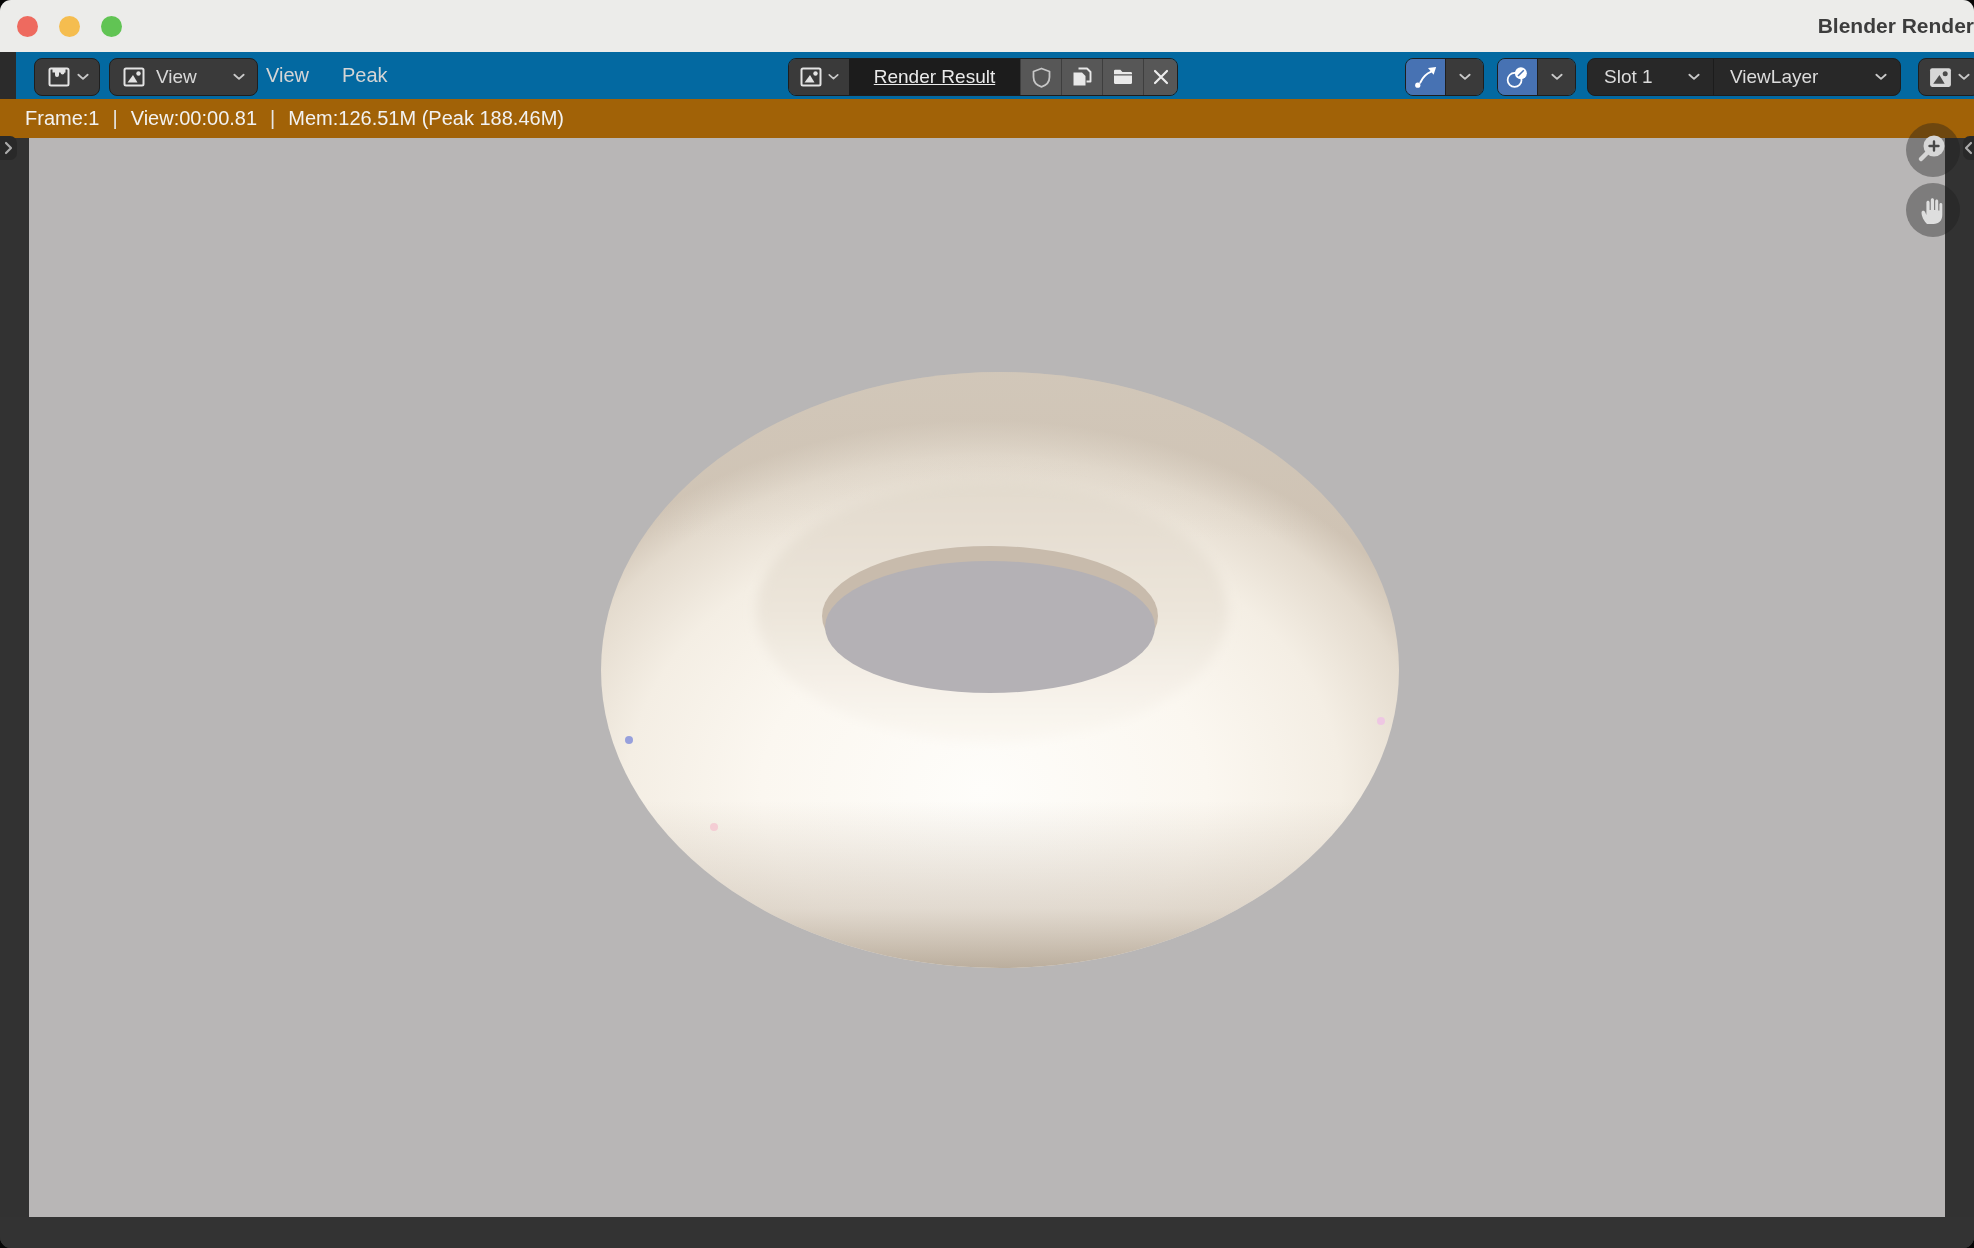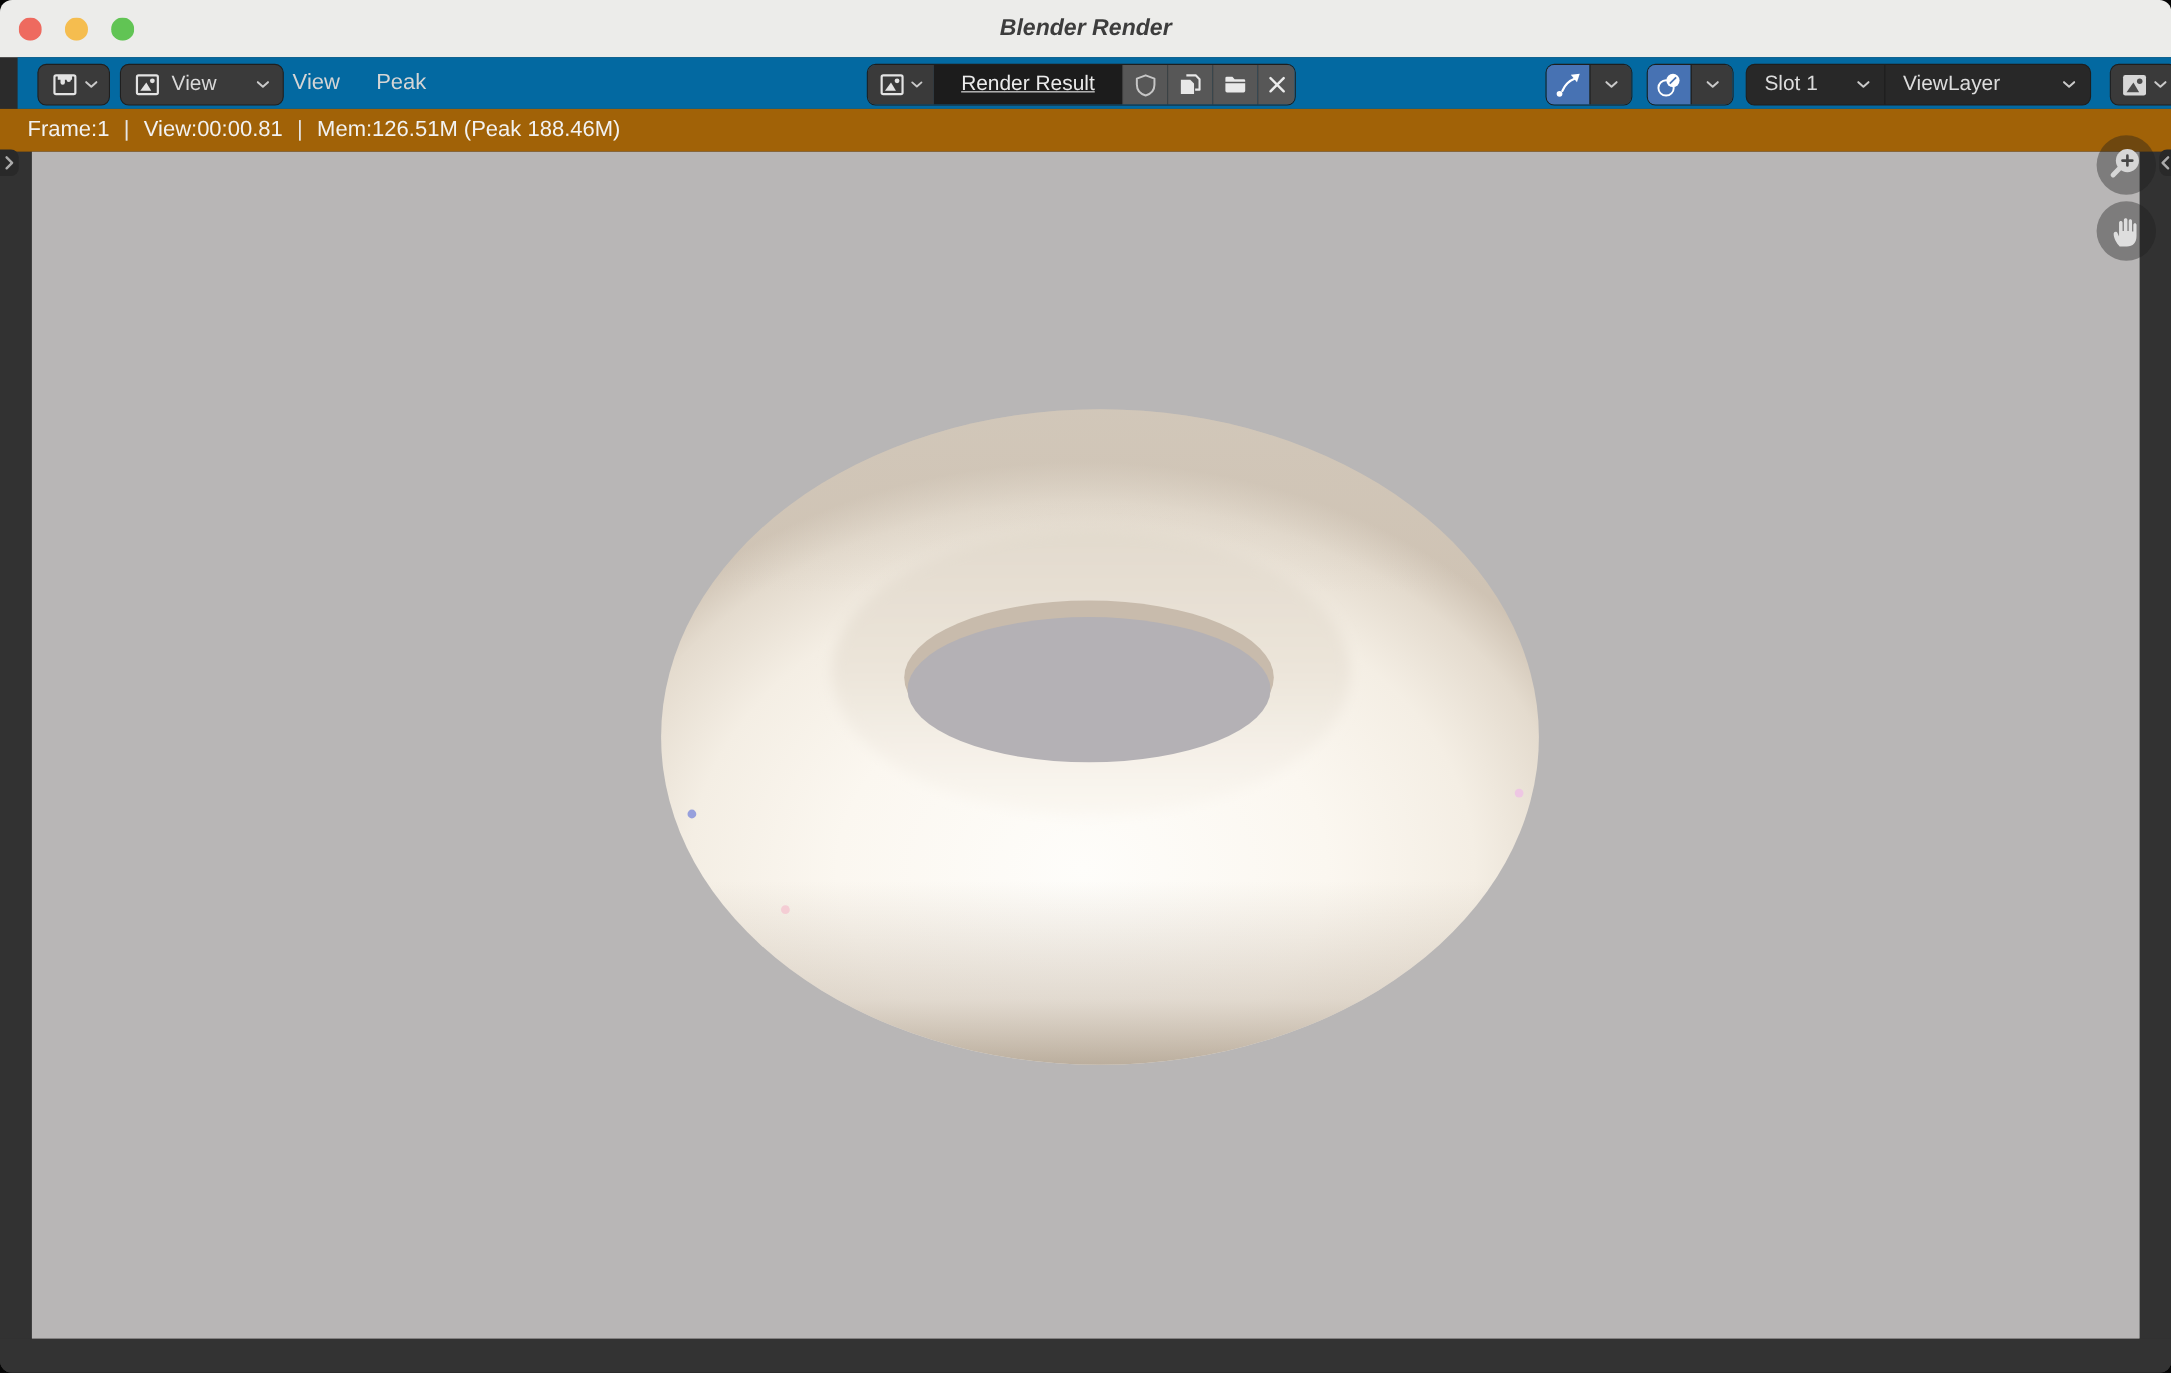--- a/index.html
+++ b/index.html
@@ -6,21 +6,21 @@
   body{width:1974px;height:1248px;overflow:hidden;position:relative;
        font-family:"Liberation Sans","DejaVu Sans",sans-serif;
        -webkit-font-smoothing:antialiased;}
   .window{position:absolute;inset:0;border-radius:11px;overflow:hidden;background:#2b2b2b;}
 
   
   .titlebar{position:absolute;left:0;top:0;width:100%;height:52px;background:#ececea;}
   .lights{position:absolute;left:17px;top:16px;display:flex;gap:21px;}
   .light{width:21px;height:21px;display:block;}
   .win-title{position:absolute;left:0;right:0;top:0;height:52px;line-height:52px;
-             text-align:center;font-size:21px;font-weight:700;color:#3d3d3d;font-style:italic;}
+             text-align:right;font-size:21px;font-weight:700;color:#3d3d3d;}
 
   
   .header{position:absolute;left:16px;top:52px;width:100%;height:47px;background:#0369a1;}
   .btn{position:absolute;top:6px;height:38px;box-sizing:border-box;background:#3a3a3a;
        border:1px solid #1f1f1f;border-radius:8px;display:flex;align-items:center;
        color:#d8d8d8;font-size:19px;}
   .menu-item{position:absolute;top:0;height:47px;line-height:47px;color:#d5d5d5;font-size:20px;cursor:default;}
   .chev{display:inline-flex;align-items:center;}
 
   .group{position:absolute;top:6px;height:38px;display:flex;align-items:stretch;

